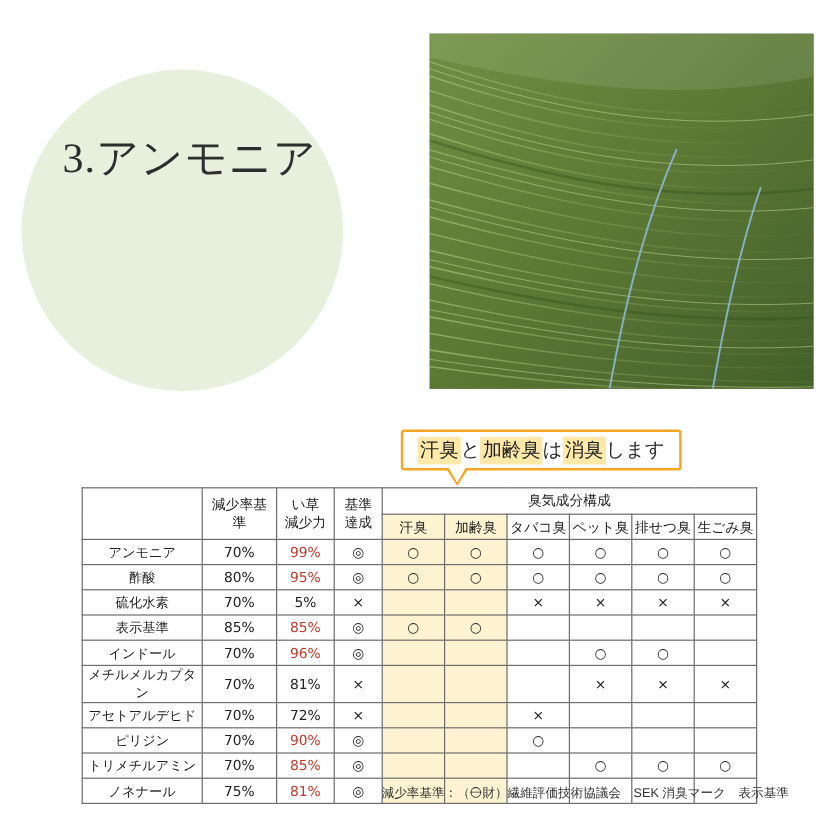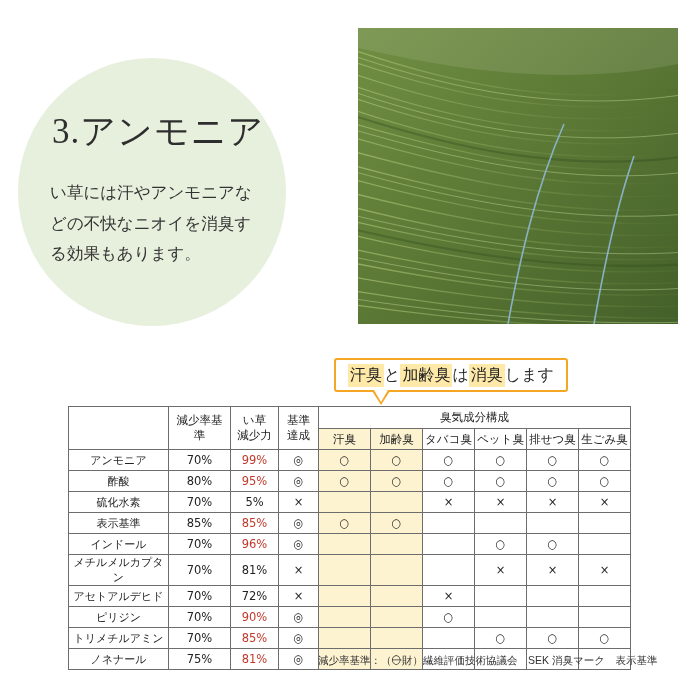--- a/index.html
+++ b/index.html
@@ -137,21 +137,20 @@
 <body>
 
 <div class="top">
 
   <div class="circle"></div>
 
   <div class="circle-title">
     <span class="num">3.</span><span>アンモニア</span>
   </div>
 
-  <div class="circle-body">い草には汗やアンモニアなどの不快なニオイを消臭する効果もあります。</div>
 
   <div class="photo">
     <svg width="320" height="296" viewBox="0 0 320 296" xmlns="http://www.w3.org/2000/svg">
       <defs>
         <linearGradient id="bg" x1="0" y1="0" x2="1" y2="1">
           <stop offset="0%" stop-color="#718f43"></stop>
           <stop offset="45%" stop-color="#5d7a36"></stop>
           <stop offset="100%" stop-color="#44602a"></stop>
         </linearGradient>
         <linearGradient id="gl" x1="0" y1="0" x2="1" y2="0">

